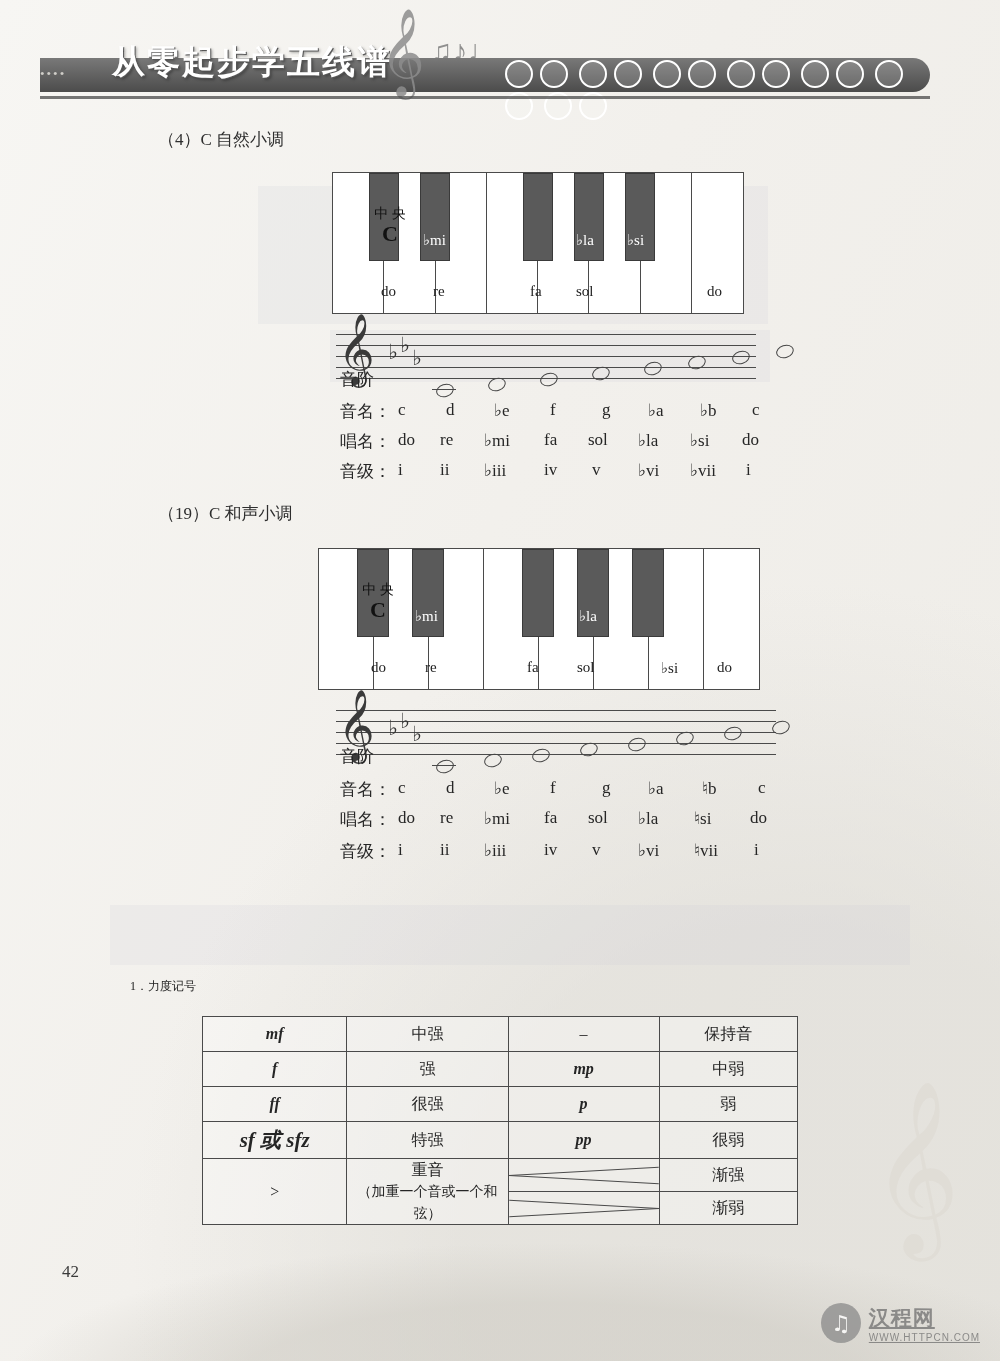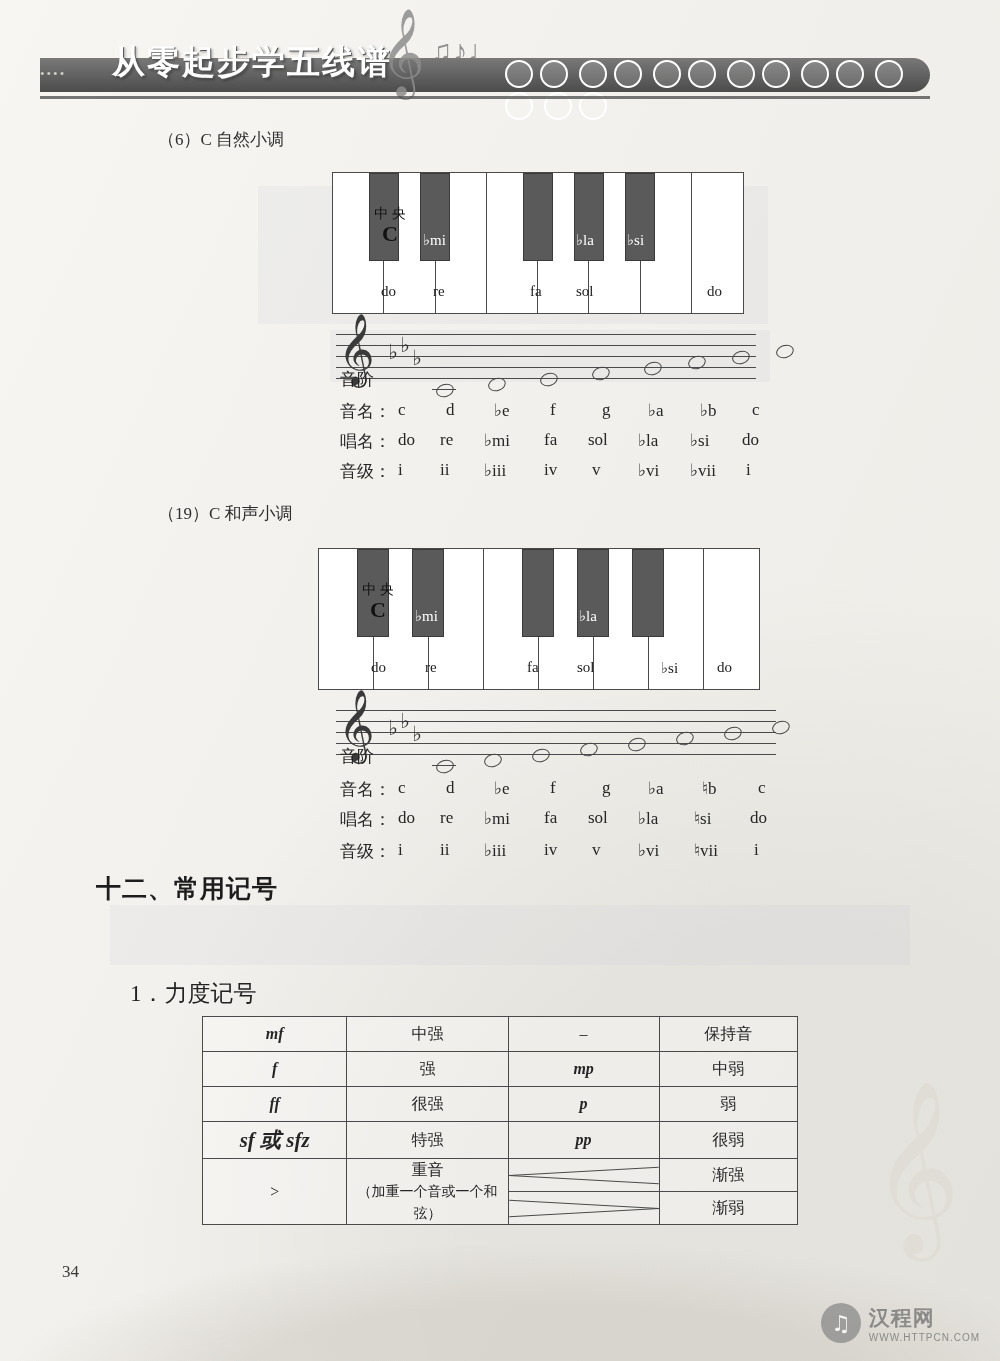--- a/index.html
+++ b/index.html
@@ -56,21 +56,21 @@
     position:absolute;font-size:17px;color:#2e2e2e;white-space:nowrap;
   }
   h2.sec-head{
     position:absolute;margin:0;font-family:"Liberation Sans",sans-serif;
     font-size:25px;font-weight:bold;color:#1d1d1d;letter-spacing:1px;
   }
   .para{
     position:absolute;font-size:16.5px;line-height:30px;color:#2b2b2b;
     text-align:justify;
   }
-  .subhead{position:absolute;font-size:23px;color:#222;}
+  .subhead{position:absolute;font-size:12px;color:#222;}
 
   
   .kbd{position:absolute;border:1.6px solid #4a4a4a;background:#fff;}
   .kbd .white{
     position:absolute;top:0;height:100%;background:#fff;border-right:1.6px solid #4a4a4a;
     box-sizing:border-box;
   }
   .kbd .white:last-of-type{border-right:none;}
   .kbd .black{
     position:absolute;top:0;background:#5a5a5a;border:1px solid #3a3a3a;
@@ -132,21 +132,21 @@
   
   .pagenum{position:absolute;left:62px;top:1262px;font-size:17px;color:#3a3a3a;}
   .wm{
     position:absolute;right:20px;bottom:18px;display:flex;align-items:center;gap:8px;opacity:.75;
   }
   .wm .circle{
     width:40px;height:40px;border-radius:50%;background:#8a8a8a;color:#fff;
     display:flex;align-items:center;justify-content:center;font-size:22px;
     font-family:"DejaVu Sans",sans-serif;
   }
-  .wm .wtxt{font-family:"Liberation Sans",sans-serif;color:#6f6f6f;}
+  .wm .wtxt{font-family:"Liberation Sans",sans-serif;color:#6f6f6f;text-decoration:underline;}
   .wm .wtxt b{display:block;font-size:21px;letter-spacing:1px;}
   .wm .wtxt span{display:block;font-size:10px;letter-spacing:1px;}
   .deco-clef-bg{
     position:absolute;right:40px;bottom:120px;font-size:150px;color:#ddd9d2;opacity:.55;
     font-family:"DejaVu Sans",sans-serif;line-height:1;
   }
   .grass{
     position:absolute;left:0;bottom:0;width:1000px;height:120px;
     background:radial-gradient(ellipse at 55% 120%, rgba(205,202,194,.55) 0 40%, rgba(0,0,0,0) 70%);
   }
@@ -168,21 +168,21 @@
       <span></span><span></span>
       <span></span><span></span>
       <span></span><span></span>
       <span></span><span></span>
       <span></span><span></span>
       <span></span><span></span>
     </div>
     <div class="banner-rule"></div>
   </div>
 
-  <div class="sec-label" style="left:158px;top:128px;">（6）C 自然小调</div>
+  <div class="sec-label" style="left:158px;top:128px;">（4）C 自然小调</div>
 
   <div class="tint" style="left:258px;top:186px;width:510px;height:138px;"></div>
 
   <div class="kbd" id="kbd1" style="left:332px;top:172px;width:410px;height:140px;">
 
     <div class="white" style="left:0px;width:51.25px;"></div>
     <div class="white" style="left:51.25px;width:51.25px;"></div>
     <div class="white" style="left:102.5px;width:51.25px;"></div>
     <div class="white" style="left:153.75px;width:51.25px;"></div>
     <div class="white" style="left:205px;width:51.25px;"></div>
@@ -377,21 +377,20 @@
     <span class="cell" style="left:0px;">i</span>
     <span class="cell" style="left:42px;">ii</span>
     <span class="cell" style="left:86px;">♭iii</span>
     <span class="cell" style="left:146px;">iv</span>
     <span class="cell" style="left:194px;">v</span>
     <span class="cell" style="left:240px;">♭vi</span>
     <span class="cell" style="left:296px;">♮vii</span>
     <span class="cell" style="left:356px;">i</span>
   </div>
 
-  <h2 class="sec-head" style="left:96px;top:872px;">十二、常用记号</h2>
 
   <div class="tint" style="left:110px;top:905px;width:800px;height:60px;"></div>
 
   <div class="subhead" style="left:130px;top:978px;">1．力度记号</div>
 
   <table class="dyn" style="left:202px;top:1016px;width:596px;">
     <tbody>
         <tr>
       <td class="sym" style="width:145px;height:34px;">mf</td>
       <td style="width:162px;">中强</td>
@@ -435,21 +434,21 @@
               <i></i>
             </span>
       </td>
       <td>渐弱</td>
     </tr>
   </tbody>
     </table>
 
   <div class="deco-clef-bg">𝄞</div>
   <div class="grass"></div>
-  <div class="pagenum">34</div>
+  <div class="pagenum">42</div>
 
   <div class="wm">
     <div class="circle">♫</div>
     <div class="wtxt">
       <b>汉程网</b>
       <span>WWW.HTTPCN.COM</span>
     </div>
   </div>
 
 </div>

